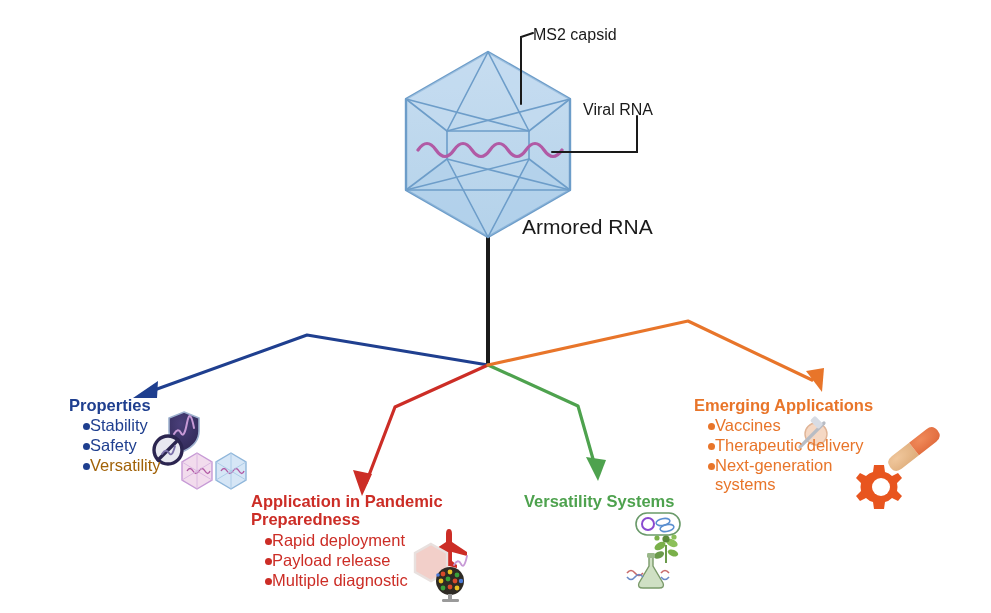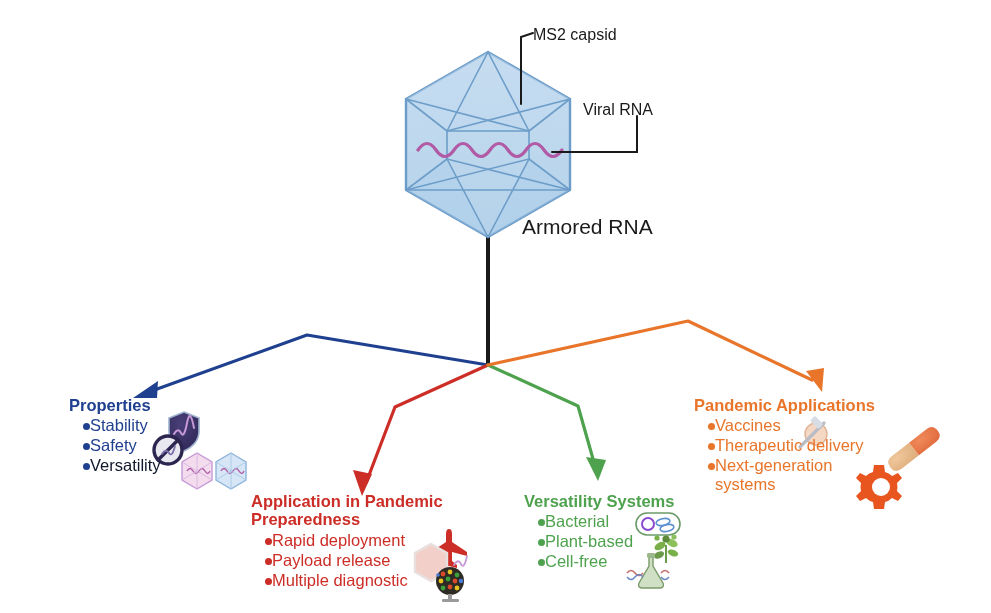--- a/index.html
+++ b/index.html
@@ -276,21 +276,21 @@
       <div class="bullet-row">
         <span class="bullet-dot" style="background:#1f3f8f;"></span>
         <span class="branch-item" style="color:#1f3f8f;">Stability</span>
       </div>
       <div class="bullet-row">
         <span class="bullet-dot" style="background:#1f3f8f;"></span>
         <span class="branch-item" style="color:#1f3f8f;">Safety</span>
       </div>
       <div class="bullet-row">
         <span class="bullet-dot" style="background:#1f3f8f;"></span>
-        <span class="branch-item" style="color:#0f172a;">Versatility</span>
+        <span class="branch-item" style="color:#a16207;">Versatility</span>
       </div>
     </div>
   </div>
 
   <div class="branch-block" style="left:251px; top:492px; width:230px;">
     <div class="branch-heading" style="color:#cc2d26;">
       <div>Application in Pandemic</div>
       <div>Preparedness</div>
     </div>
     <div class="branch-list">
@@ -304,38 +304,24 @@
       </div>
       <div class="bullet-row">
         <span class="bullet-dot" style="background:#cc2d26;"></span>
         <span class="branch-item" style="color:#cc2d26;">Multiple diagnostic</span>
       </div>
     </div>
   </div>
 
   <div class="branch-block" style="left:524px; top:492px; width:200px;">
     <div class="branch-heading" style="color:#4ea24e;">Versatility Systems</div>
-    <div class="branch-list">
-      <div class="bullet-row">
-        <span class="bullet-dot" style="background:#4ea24e;"></span>
-        <span class="branch-item" style="color:#4ea24e;">Bacterial</span>
-      </div>
-      <div class="bullet-row">
-        <span class="bullet-dot" style="background:#4ea24e;"></span>
-        <span class="branch-item" style="color:#4ea24e;">Plant-based</span>
-      </div>
-      <div class="bullet-row">
-        <span class="bullet-dot" style="background:#4ea24e;"></span>
-        <span class="branch-item" style="color:#4ea24e;">Cell-free</span>
-      </div>
-    </div>
   </div>
 
   <div class="branch-block" style="left:694px; top:396px; width:230px;">
-    <div class="branch-heading" style="color:#e8752a;">Pandemic Applications</div>
+    <div class="branch-heading" style="color:#e8752a;">Emerging Applications</div>
     <div class="branch-list">
       <div class="bullet-row">
         <span class="bullet-dot" style="background:#e8752a;"></span>
         <span class="branch-item" style="color:#e8752a;">Vaccines</span>
       </div>
       <div class="bullet-row">
         <span class="bullet-dot" style="background:#e8752a;"></span>
         <span class="branch-item" style="color:#e8752a;">Therapeutic delivery</span>
       </div>
       <div class="bullet-row">

